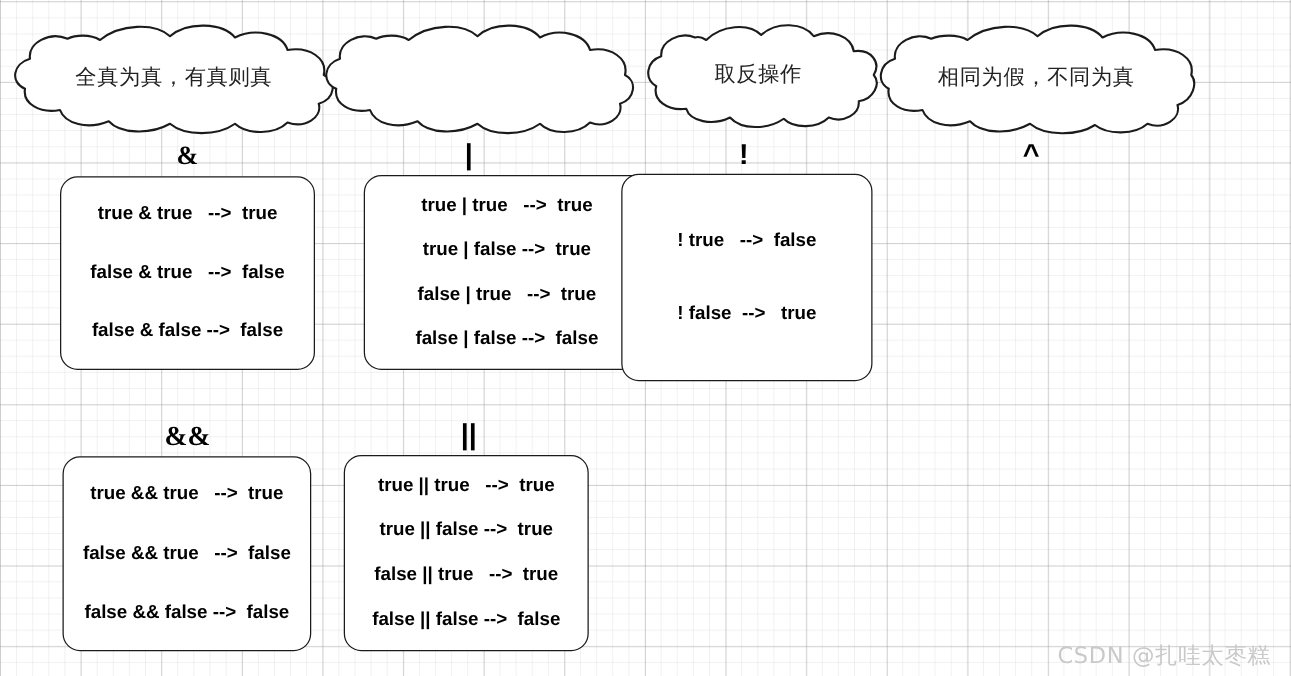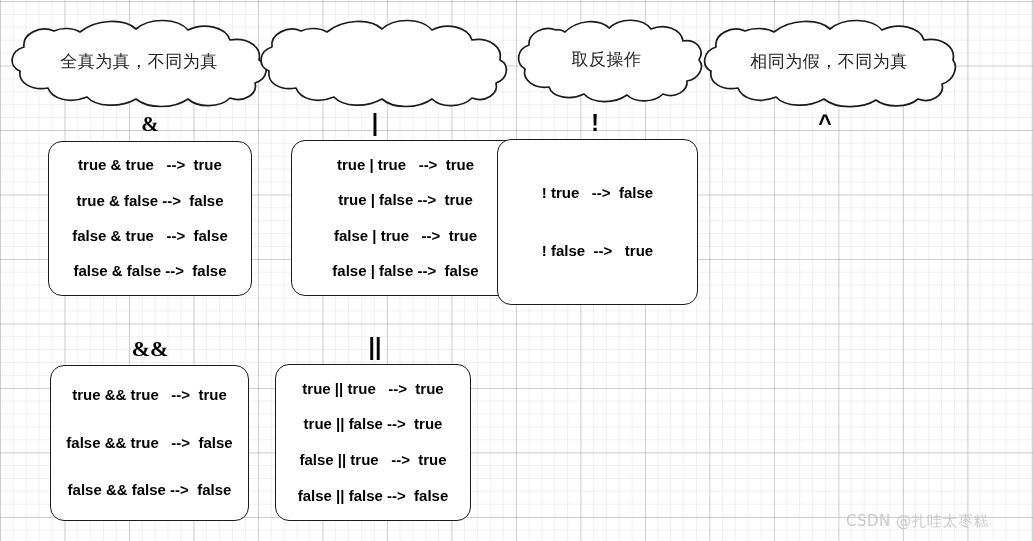--- a/index.html
+++ b/index.html
@@ -89,42 +89,42 @@
     color: #000000;
     white-space: pre;
     line-height: 1.1;
     text-align: left;
   }
 
   
   .watermark {
     position: absolute;
     font-family: "DejaVu Sans", "Liberation Sans", sans-serif;
-    font-size: 15px;
+    font-size: 18px;
     color: #c9c9c9;
     white-space: nowrap;
     letter-spacing: 0.5px;
   }
 </style>
 </head>
 <body>
 
 <div id="canvas">
 
   <div class="cloud" style="left:8px; top:20px; width:262px; height:85px;">
     <svg width="262" height="85" viewBox="0 0 262 85" aria-hidden="true">
       <path d="M72,12 C88,-1 116,-2 128,9 C142,-3 170,-2 180,10
                C196,2 218,7 222,20 C240,17 254,27 251,40
                C262,45 260,59 247,63 C250,74 236,83 222,78
                C212,88 190,88 180,79 C166,89 140,89 128,79
                C112,88 88,87 79,77 C62,84 44,79 40,68
                C24,71 10,63 12,51 C0,46 2,31 16,27
                C14,14 32,5 46,11 C52,8 64,7 72,12 Z" fill="#ffffff" stroke="#1b1b1b" stroke-width="1.7" stroke-linejoin="round"></path>
     </svg>
-    <div class="cloud-text" style="top:30px;">全真为真，不同为真</div>
+    <div class="cloud-text" style="top:30px;">全真为真，有真则真</div>
   </div>
 
   <div class="cloud" style="left:257px; top:20px; width:253px; height:85px;">
     <svg width="253" height="85" viewBox="0 0 253 85" aria-hidden="true">
       <path d="M70,12 C86,-1 113,-2 125,9 C138,-3 165,-2 175,10
                C190,2 211,7 215,20 C232,17 246,27 243,40
                C253,45 251,59 239,63 C242,74 228,83 215,78
                C205,88 184,88 175,79 C161,89 136,89 125,79
                C109,88 86,87 77,77 C60,84 43,79 39,68
                C23,71 10,63 12,51 C0,46 2,31 15,27
@@ -158,21 +158,20 @@
     <div class="cloud-text" style="top:32px;">相同为假，不同为真</div>
   </div>
 
   <div class="op-label" style="left:80px; top:114px; width:140px;">&amp;</div>
   <div class="op-label thin" style="left:305px; top:112px; width:140px;">|</div>
   <div class="op-label thin" style="left:525px; top:112px; width:140px;">!</div>
   <div class="op-label thin" style="left:755px; top:112px; width:140px;">^</div>
 
   <div class="tbox" style="left:48px; top:141px; width:204px; height:155px;">
     <div class="trow">true &amp; true   --&gt;  true</div>
-    <div class="trow">true &amp; false --&gt;  false</div>
     <div class="trow">false &amp; true   --&gt;  false</div>
     <div class="trow">false &amp; false --&gt;  false</div>
   </div>
 
   <div class="tbox" style="left:291px; top:140px; width:229px; height:156px;">
     <div class="trow">true | true   --&gt;  true</div>
     <div class="trow">true | false --&gt;  true</div>
     <div class="trow">false | true   --&gt;  true</div>
     <div class="trow">false | false --&gt;  false</div>
   </div>

